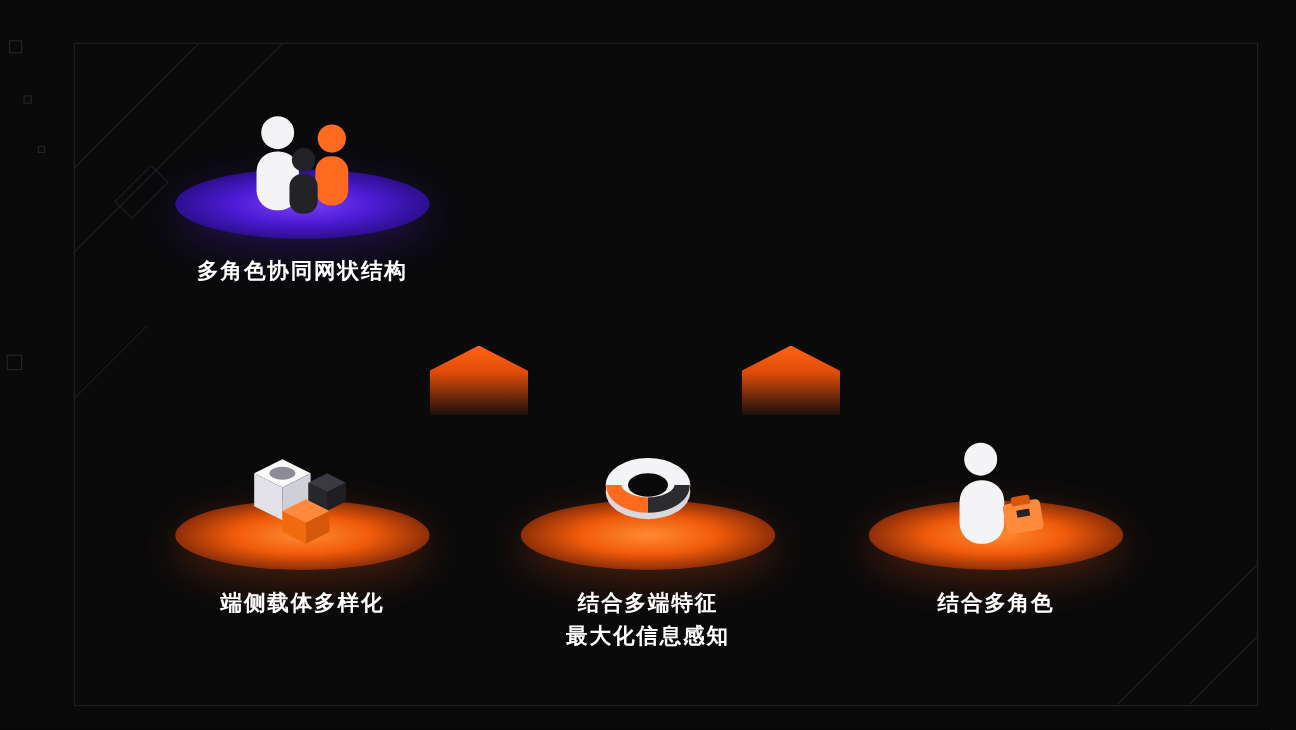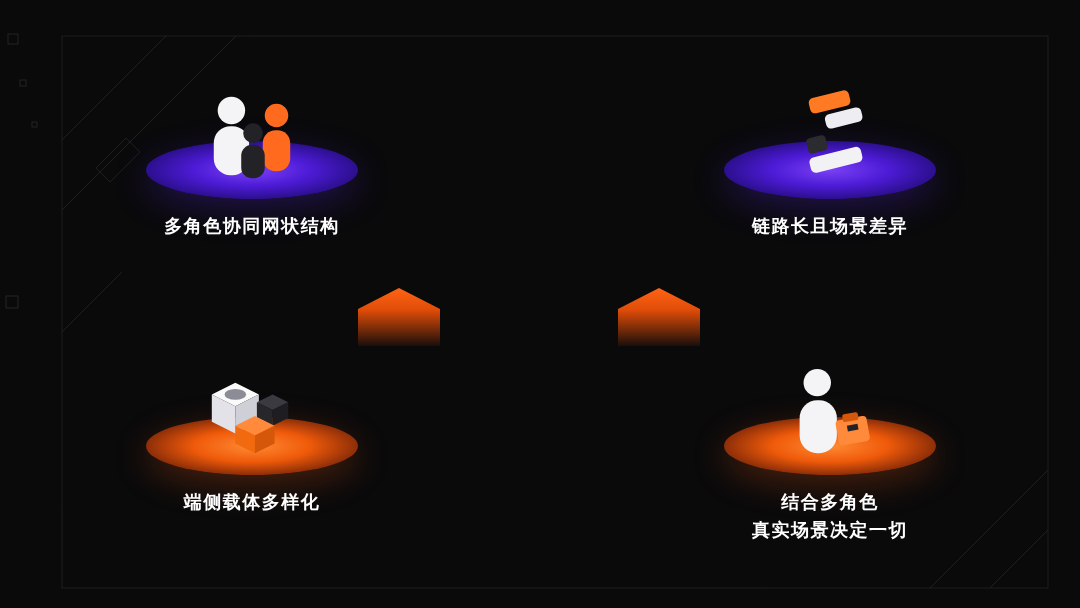--- a/index.html
+++ b/index.html
@@ -69,34 +69,20 @@
         <rect x="66" y="42" width="28" height="42" rx="13" fill="#ff6a1f"></rect>
         <circle cx="56" cy="45" r="10" fill="#232327"></circle>
         <rect x="44" y="57" width="24" height="34" rx="11" fill="#232327"></rect>
       </svg>
     </div>
     <div class="platform purple"></div>
     <div class="label">多角色协同网状结构</div>
   </div>
 
 
-  <div class="card" style="left:680px;top:89px">
-    <div class="icon">
-      <svg width="108" height="98" viewBox="0 0 110 100">
-        <g transform="rotate(-14 55 48)">
-          <rect x="42" y="6" width="42" height="16" rx="5" fill="#ff7a22"></rect>
-          <rect x="54" y="26" width="38" height="15" rx="5" fill="#eeeef2"></rect>
-          <rect x="30" y="45" width="20" height="16" rx="4" fill="#2b2b30"></rect>
-          <rect x="28" y="65" width="54" height="16" rx="5" fill="#f2f2f5"></rect>
-        </g>
-      </svg>
-    </div>
-    <div class="platform purple"></div>
-    <div class="label">链路长且场景差异</div>
-  </div>
 
   <div class="arrow" style="left:358px;top:288px"></div>
   <div class="arrow" style="left:618px;top:288px"></div>
 
   <div class="card" style="left:102px;top:365px">
     <div class="icon">
       <svg width="108" height="98" viewBox="0 0 110 100">
         <polygon points="38,18 62,30 38,42 14,30" fill="#fafafa"></polygon>
         <polygon points="14,30 38,42 38,70 14,58" fill="#e2e2e8"></polygon>
         <polygon points="62,30 38,42 38,70 62,58" fill="#cfcfd7"></polygon>
@@ -108,33 +94,48 @@
         <polygon points="38,62 58,72 58,90 38,80" fill="#f26a10"></polygon>
         <polygon points="78,62 58,72 58,90 78,80" fill="#d4570a"></polygon>
       </svg>
     </div>
     <div class="platform orange"></div>
     <div class="label">
       <div>端侧载体多样化</div>
     </div>
   </div>
 
+  <div class="card" style="left:390px;top:365px">
+    <div class="icon">
+      <svg width="108" height="98" viewBox="0 0 110 100">
+        <ellipse cx="55" cy="46" rx="36" ry="23" fill="#d8d8de"></ellipse>
+        <ellipse cx="55" cy="40" rx="36" ry="23" fill="#f4f4f6"></ellipse>
+        <path d="M26,40 A29,17 0 0 0 55,57" stroke="#ff6a1f" stroke-width="13" fill="none"></path>
+        <path d="M55,57 A29,17 0 0 0 84,40" stroke="#2b2b30" stroke-width="13" fill="none"></path>
+        <ellipse cx="55" cy="40" rx="17" ry="10" fill="#0a0a0b"></ellipse>
+      </svg>
+    </div>
+    <div class="platform orange"></div>
+    <div class="label">
+      <div>结合多端特征</div>
+      <div>最大化信息感知</div>
+    </div>
+  </div>
 
   <div class="card" style="left:680px;top:365px">
     <div class="icon">
       <svg width="108" height="98" viewBox="0 0 110 100">
         <circle cx="42" cy="18" r="14" fill="#f4f4f6"></circle>
         <rect x="24" y="36" width="38" height="54" rx="18" fill="#f4f4f6"></rect>
         <g transform="rotate(-10 78 66)">
           <rect x="62" y="54" width="32" height="26" rx="4" fill="#ff8a3c"></rect>
           <rect x="70" y="49" width="16" height="8" rx="2" fill="#d4570a"></rect>
           <rect x="73" y="61" width="11" height="6" fill="#232327"></rect>
         </g>
       </svg>
     </div>
     <div class="platform orange"></div>
     <div class="label">
       <div>结合多角色</div>
-      <div>真实场景决定一切</div>
     </div>
   </div>
 
 </div>
 
 </body></html>

